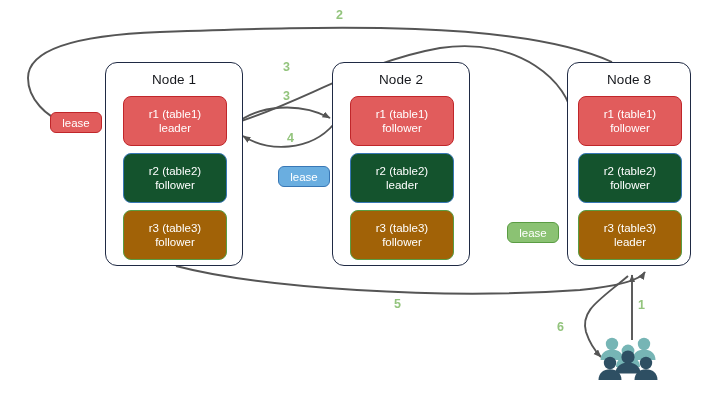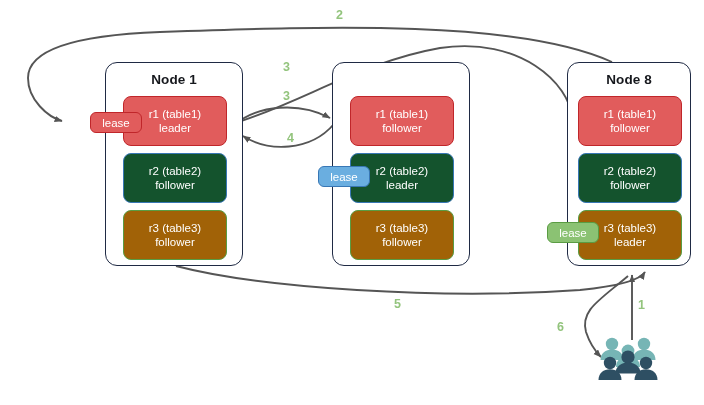--- a/index.html
+++ b/index.html
@@ -33,21 +33,21 @@
     background: #ffffff;
     box-sizing: border-box;
   }
   .node-title {
     position: absolute;
     left: 0;
     right: 0;
     top: 9px;
     text-align: center;
     font-size: 13.5px;
-    font-weight: bold;
+    font-weight: normal;
     color: #16181d;
     letter-spacing: 0.1px;
   }
   .replica {
     position: absolute;
     left: 17px;
     width: 104px;
     height: 50px;
     border-radius: 8px;
     box-sizing: border-box;
@@ -77,21 +77,20 @@
     position: absolute;
     border-radius: 6px;
     box-sizing: border-box;
     display: flex;
     align-items: center;
     justify-content: center;
     color: #ffffff;
     font-size: 11.5px;
     height: 21px;
     width: 52px;
-    margin-left: 40px;
   }
   .lease-red   { background: #e15c5c; border: 1.5px solid #c0262a; }
   .lease-blue  { background: #6aaee0; border: 1.5px solid #3877b5; }
   .lease-green { background: #8bc273; border: 1.5px solid #5a9c43; }
 
   .edge-label {
     position: absolute;
     font-size: 12.5px;
     font-weight: bold;
     color: #93c47d;
@@ -153,20 +152,21 @@
       <span class="ln">follower</span>
     </div>
 
     <div class="replica rep-green" style="top:147px;">
       <span class="ln">r3 (table3)</span>
       <span class="ln">follower</span>
     </div>
   </div>
 
   <div class="node-box" style="left:332px; top:62px; width:138px; height:204px;">
+    <div class="node-title">Node 2</div>
 
     <div class="replica rep-red" style="top:33px;">
       <span class="ln">r1 (table1)</span>
       <span class="ln">follower</span>
     </div>
 
     <div class="replica rep-blue" style="top:90px;">
       <span class="ln">r2 (table2)</span>
       <span class="ln">leader</span>
     </div>

